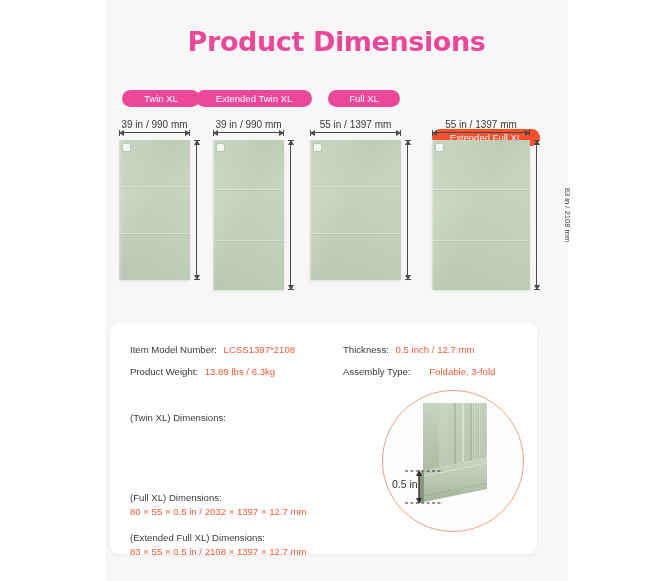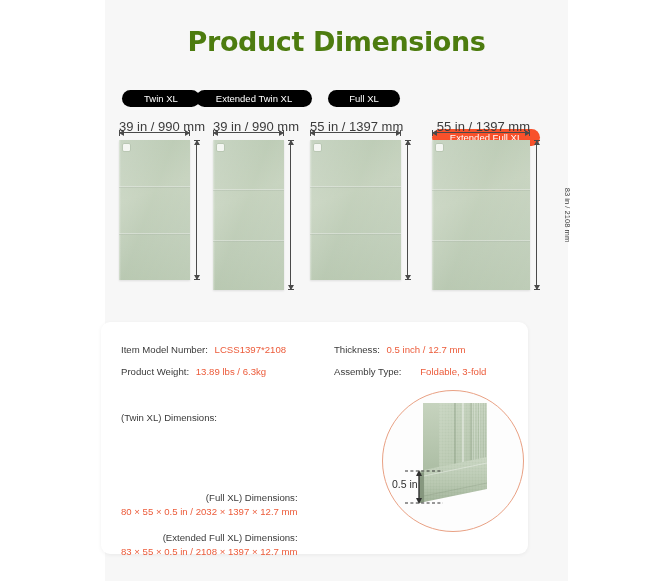--- a/index.html
+++ b/index.html
@@ -32,54 +32,54 @@
   }
   
   .title {
     position: absolute;
     left: 105px; top: 26px;
     width: 463px;
     text-align: center;
     font-size: 27px;
     font-weight: bold;
     letter-spacing: -0.4px;
-    color: #4d7c0f;
+    color: #ec4899;
     font-family: "DejaVu Sans", sans-serif;
   }
   
   .variant {
     position: absolute;
     top: 0;
   }
   .pill {
     position: absolute;
     top: 90px;
     height: 17px;
     line-height: 17px;
     border-radius: 9px;
-    background: #000000;
+    background: #ec4899;
     color: #ffffff;
     font-size: 9.5px;
     text-align: center;
     white-space: nowrap;
     padding: 0 10px;
   }
   .pill.accent { background: #f8512b; margin-top: 39px; }
 
   
   .wdim {
     position: absolute;
     height: 18px;
   }
   .wdim .wlabel {
     position: absolute;
     left: 0; top: 0;
     width: 100%;
-    text-align: right;
-    font-size: 13px;
+    text-align: center;
+    font-size: 10px;
     color: #3c3c3c;
     white-space: nowrap;
   }
   .wdim .wline {
     position: absolute;
     left: 0; right: 0; top: 13px;
     height: 1px;
     background: #4a4a4a;
   }
   .wdim .wcap {
@@ -170,27 +170,26 @@
   .mattress .edge {
     position: absolute;
     left: 0; top: 0; bottom: 0;
     width: 2px;
     background: linear-gradient(to right, rgba(255,255,255,0.40), rgba(255,255,255,0));
   }
 
   
   .card {
     position: absolute;
-    left: 101px; top: 322px;
+    left: 110px; top: 322px;
     width: 427px;
     height: 232px;
     background: #ffffff;
     border-radius: 9px;
     box-shadow: 0 1px 4px rgba(0,0,0,0.06);
-    text-align: right;
   }
   .kv {
     position: absolute;
     font-size: 9.6px;
     color: #3a3a3a;
     white-space: nowrap;
   }
   .kv .val { color: #ec5b3a; }
   .dimblock {
     position: absolute;

